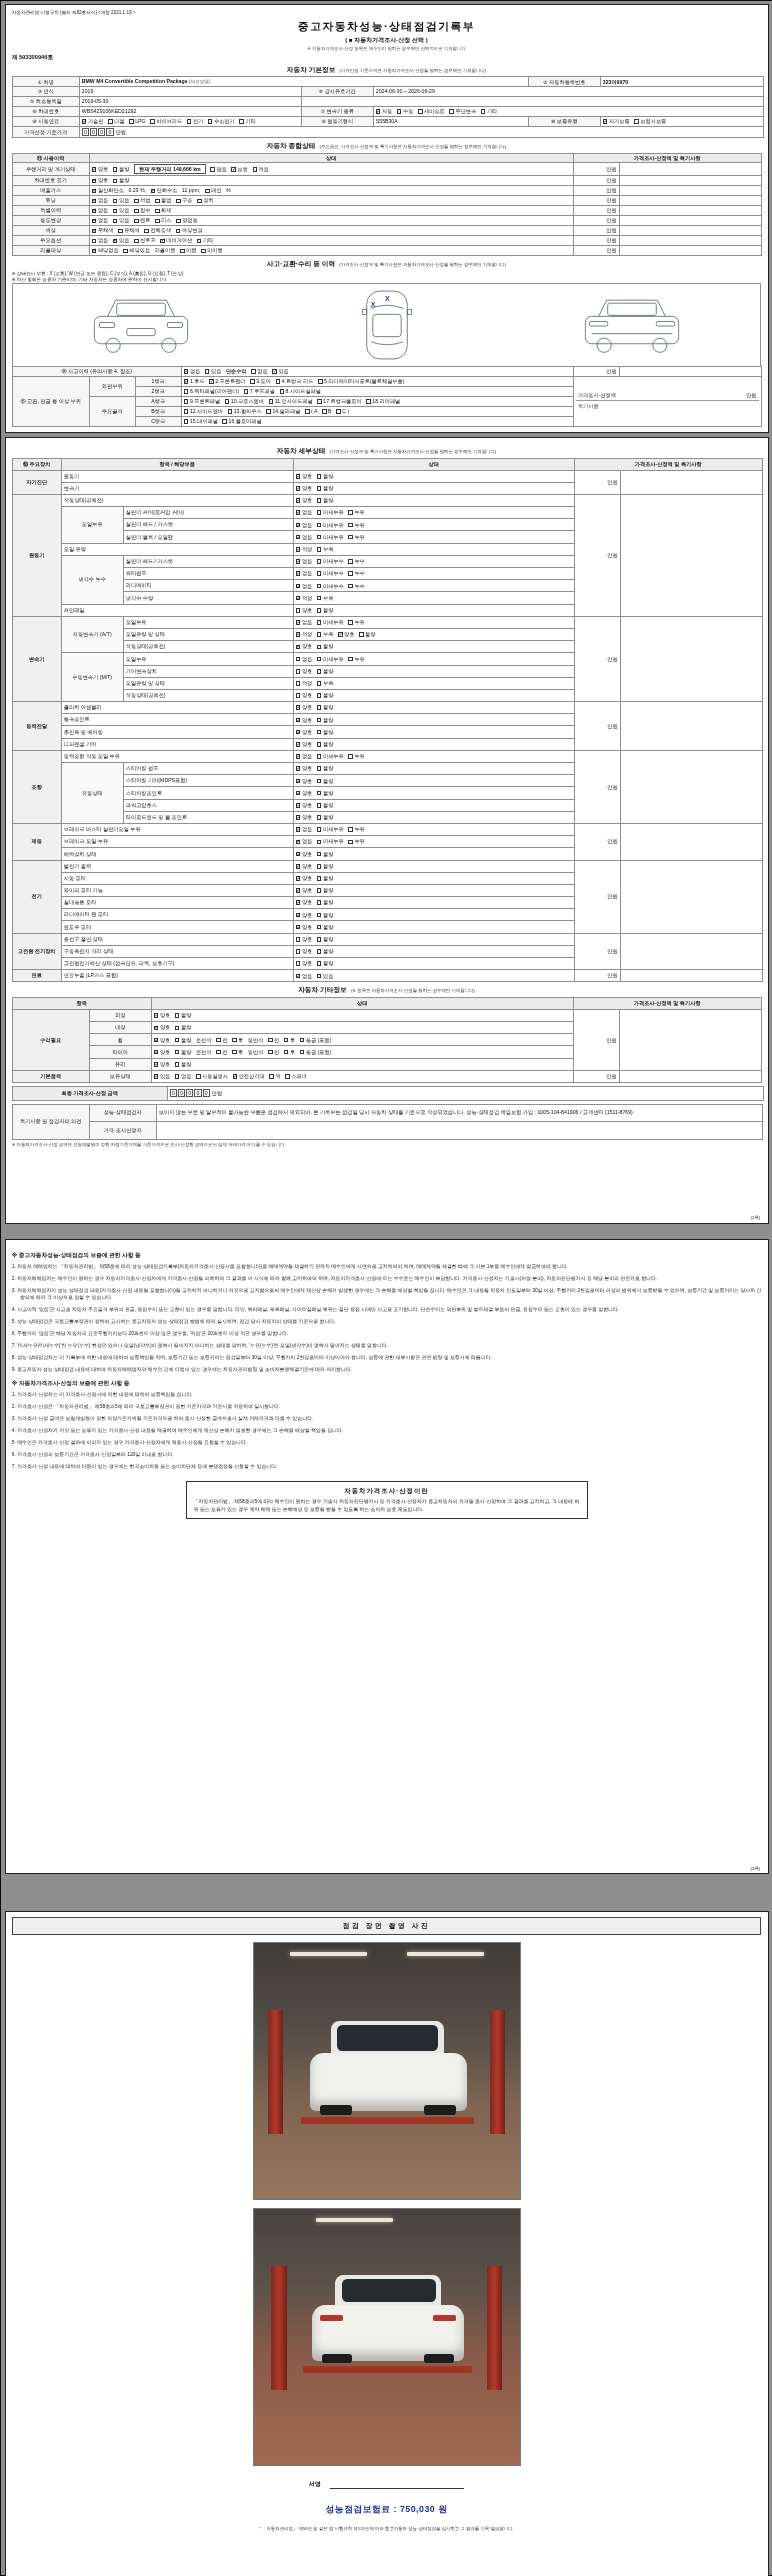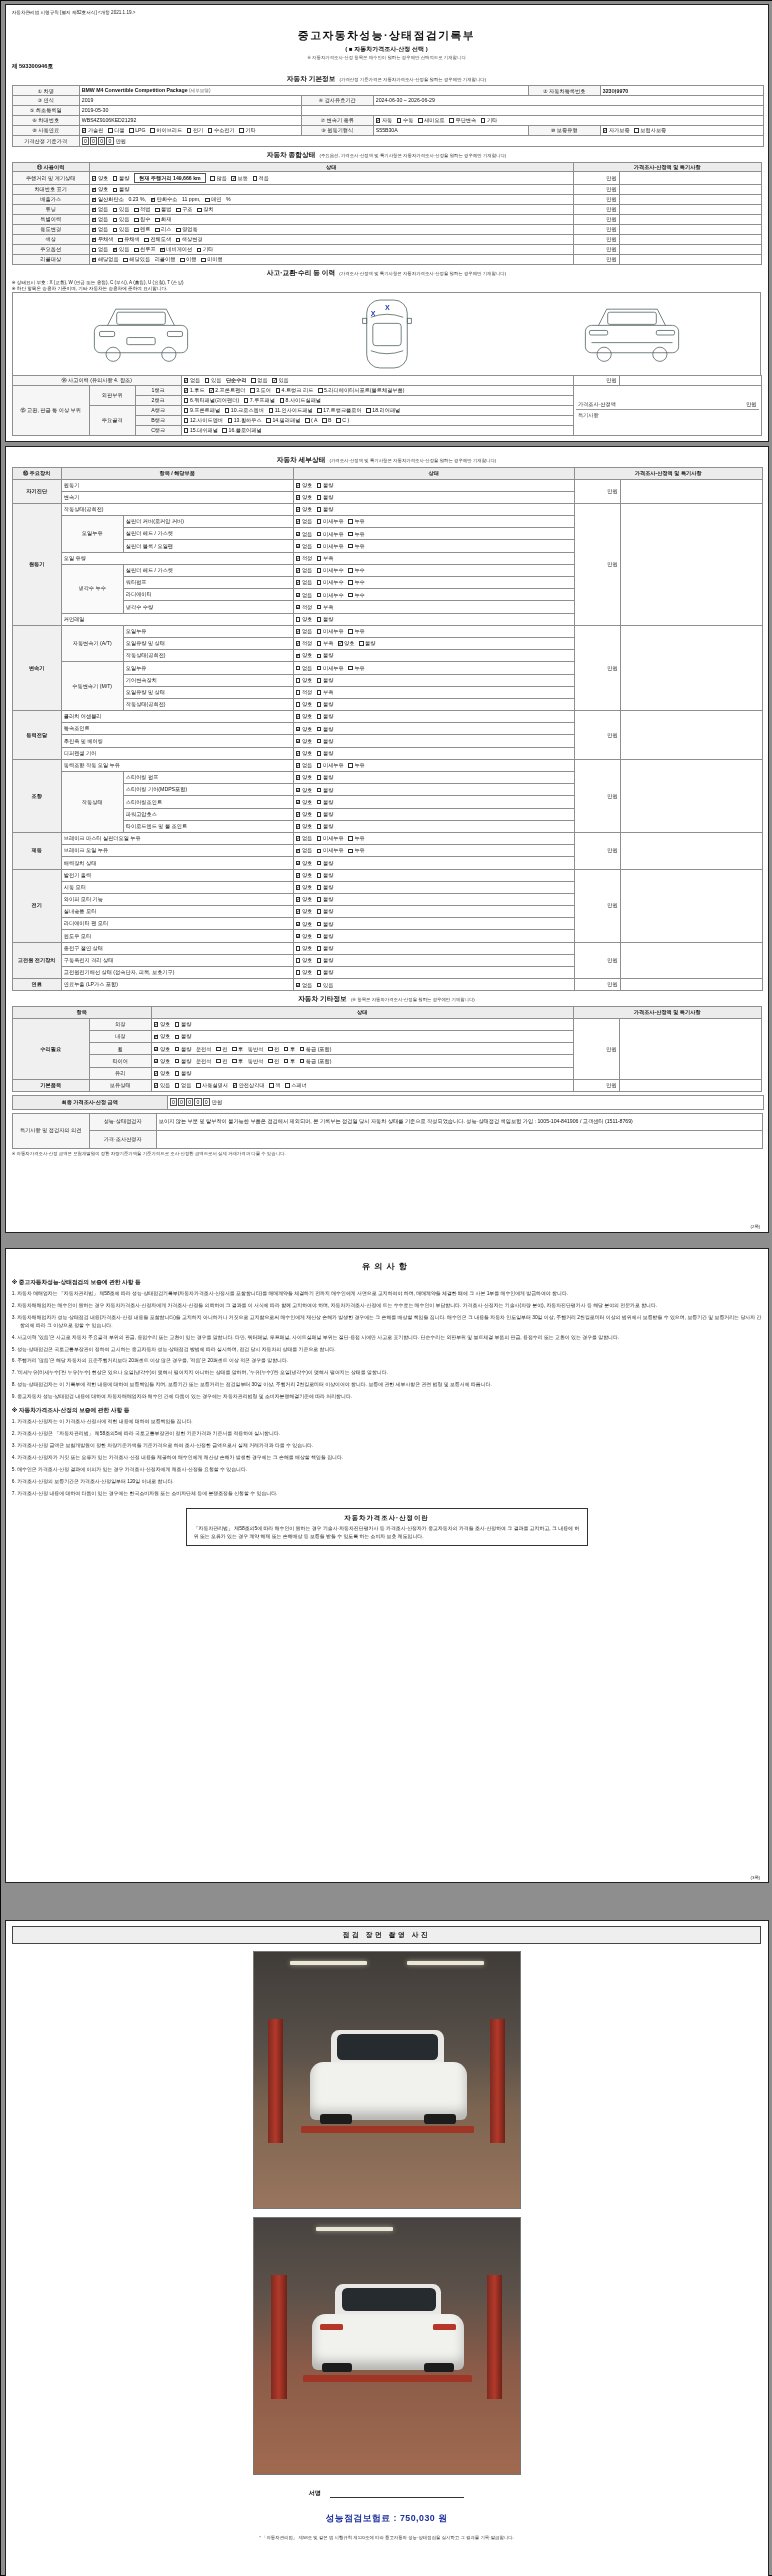--- a/index.html
+++ b/index.html
@@ -1,21 +1,21 @@
 <!DOCTYPE html>
 <html style="font-size:8.2px"><head>
 <meta charset="utf-8">
 <style>
 *{box-sizing:border-box;margin:0;padding:0}
 body{width:773px;height:2576px;overflow:hidden;background:#8e8e8e;font-family:"Liberation Sans","DejaVu Sans",sans-serif;color:#111}
 .canvas{width:773px;height:2576px;border:1px solid #0a0a0a;padding-top:3.1px;background:#8e8e8e}
 .page{width:764px;margin:0 auto;background:#fff;border:0.5px solid #222;padding:5.2px 6.2px;position:relative}
 .gap-s{height:3.6px}.gap-m{height:15.5px}.gap-l{height:37px}
 .form-ref{font-size:4.6px;color:#222}
-.doc-title{text-align:center;font-size:10.8px;font-weight:bold;letter-spacing:1.5px;margin-top:14px}
+.doc-title{text-align:center;font-size:10.8px;font-weight:bold;letter-spacing:1.5px;margin-top:5px}
 .doc-sub{text-align:center;font-size:6px;font-weight:bold;margin-top:1.5px}
 .doc-note{text-align:center;font-size:4.4px;color:#444;margin-top:1px}
 .doc-no{font-size:5.7px;font-weight:bold;margin:3.1px 0 1px}
 .sec-h{display:flex;justify-content:center;align-items:baseline;gap:4.1px;margin:4.1px 0 1.5px;font-size:6.7px;font-weight:bold}
 .sec-h .note{font-size:4.4px;font-weight:normal;color:#333}
 table.t{width:100%;border-collapse:collapse;table-layout:fixed}
 .t td{border:0.5px solid #8f8f8f;font-size:5.2px;line-height:1.3;padding:1px 2.1px;vertical-align:middle;word-break:keep-all;overflow:hidden}
 .roomy td{padding:2.1px 2.1px}
 .t .hd{background:#ececec;text-align:center;font-weight:bold}
 .t .lab{background:#f6f6f6;text-align:center}
@@ -1503,21 +1503,20 @@
           </tr>
         </tbody>
     </table>
     <div class="remfoot">※ 자동차가격조사·산정 금액은 보험개발원이 정한 차량기준가액을 기준가격으로 조사·산정한 금액으로서 실제 거래가격과 다를 수 있습니다.</div>
     <div class="pagemark">(2쪽)</div>
   </div>
 
   <div class="gap-m"></div>
 
   <div class="page p3">
-    <div class="notice-title">유의사항</div>
     <div class="notice-sub">※ 중고자동차성능·상태점검의 보증에 관한 사항 등</div>
     <div id="notice-items1">
         <div class="notice-item">1. 자동차 매매업자는 「자동차관리법」 제58조에 따라 성능·상태점검기록부(자동차가격조사·산정서를 포함합니다)를 매매계약을 체결하기 전까지 매수인에게 서면으로 고지하여야 하며, 매매계약을 체결한 때에 그 사본 1부를 매수인에게 발급하여야 합니다.</div>
         <div class="notice-item">2. 자동차매매업자는 매수인이 원하는 경우 자동차가격조사·산정자에게 가격조사·산정을 의뢰하여 그 결과를 이 서식에 따라 함께 고지하여야 하며, 자동차가격조사·산정에 드는 수수료는 매수인이 부담합니다. 가격조사·산정자는 기술사(차량 분야), 자동차진단평가사 등 해당 분야의 전문가로 합니다.</div>
         <div class="notice-item">3. 자동차매매업자가 성능·상태점검 내용(가격조사·산정 내용을 포함합니다)을 고지하지 아니하거나 거짓으로 고지함으로써 매수인에게 재산상 손해가 발생한 경우에는 그 손해를 배상할 책임을 집니다. 매수인은 그 내용을 자동차 인도일부터 30일 이상, 주행거리 2천킬로미터 이상의 범위에서 보증받을 수 있으며, 보증기간 및 보증거리는 당사자 간 합의에 따라 그 이상으로 정할 수 있습니다.</div>
         <div class="notice-item">4. 사고이력 '있음'은 사고로 자동차 주요골격 부위의 판금, 용접수리 또는 교환이 있는 경우를 말합니다. 다만, 쿼터패널, 루프패널, 사이드실패널 부위는 절단·용접 시에만 사고로 표기합니다. 단순수리는 외판부위 및 볼트체결 부품의 판금, 용접수리 또는 교환이 있는 경우를 말합니다.</div>
         <div class="notice-item">5. 성능·상태점검은 국토교통부장관이 정하여 고시하는 중고자동차 성능·상태점검 방법에 따라 실시하며, 점검 당시 자동차의 상태를 기준으로 합니다.</div>
         <div class="notice-item">6. 주행거리 '많음'은 해당 자동차의 표준주행거리보다 20퍼센트 이상 많은 경우를, '적음'은 20퍼센트 이상 적은 경우를 말합니다.</div>
         <div class="notice-item">7. '미세누유(미세누수)'란 누유(누수) 현상은 있으나 오일(냉각수)이 맺혀서 떨어지지 아니하는 상태를 말하며, '누유(누수)'란 오일(냉각수)이 맺혀서 떨어지는 상태를 말합니다.</div>
         <div class="notice-item">8. 성능·상태점검자는 이 기록부에 적힌 내용에 대하여 보증책임을 지며, 보증기간 또는 보증거리는 점검일부터 30일 이상, 주행거리 2천킬로미터 이상이어야 합니다. 보증에 관한 세부사항은 관련 법령 및 보증서에 따릅니다.</div>

